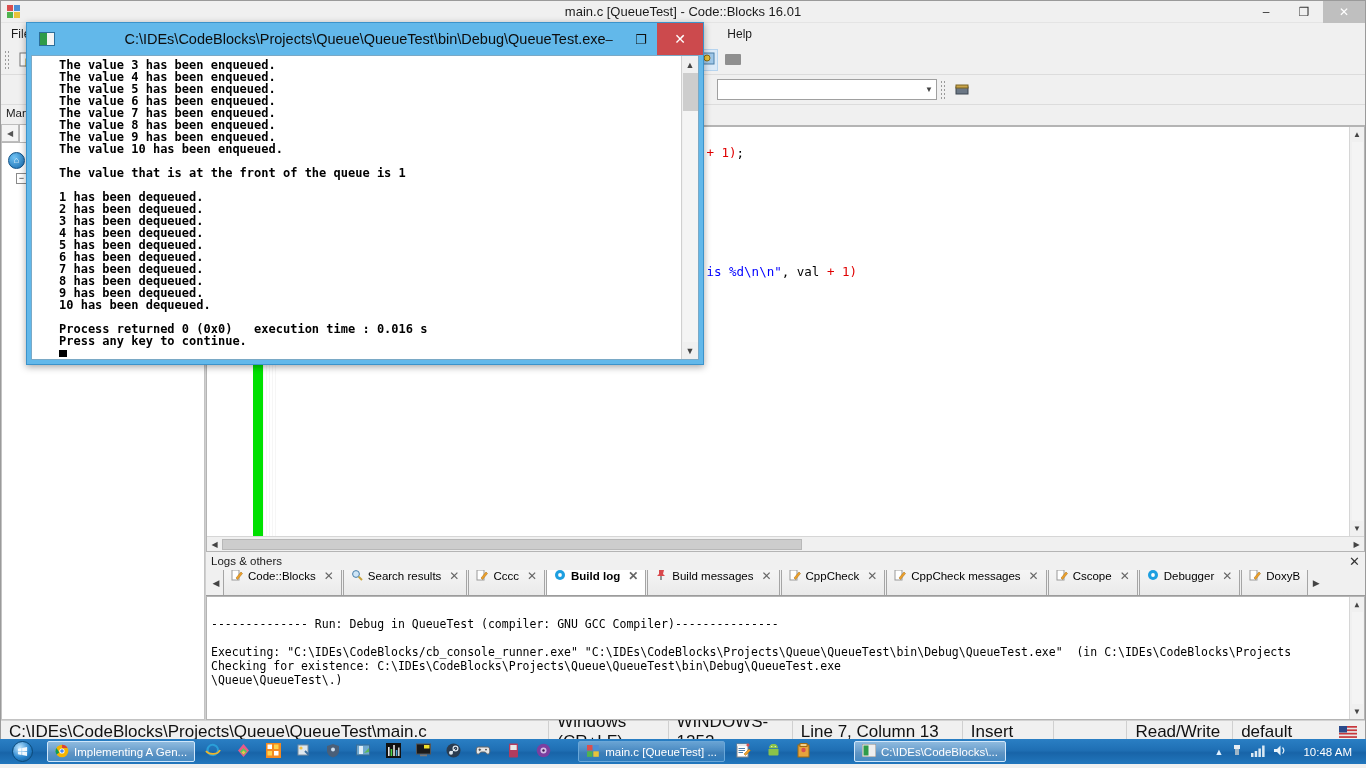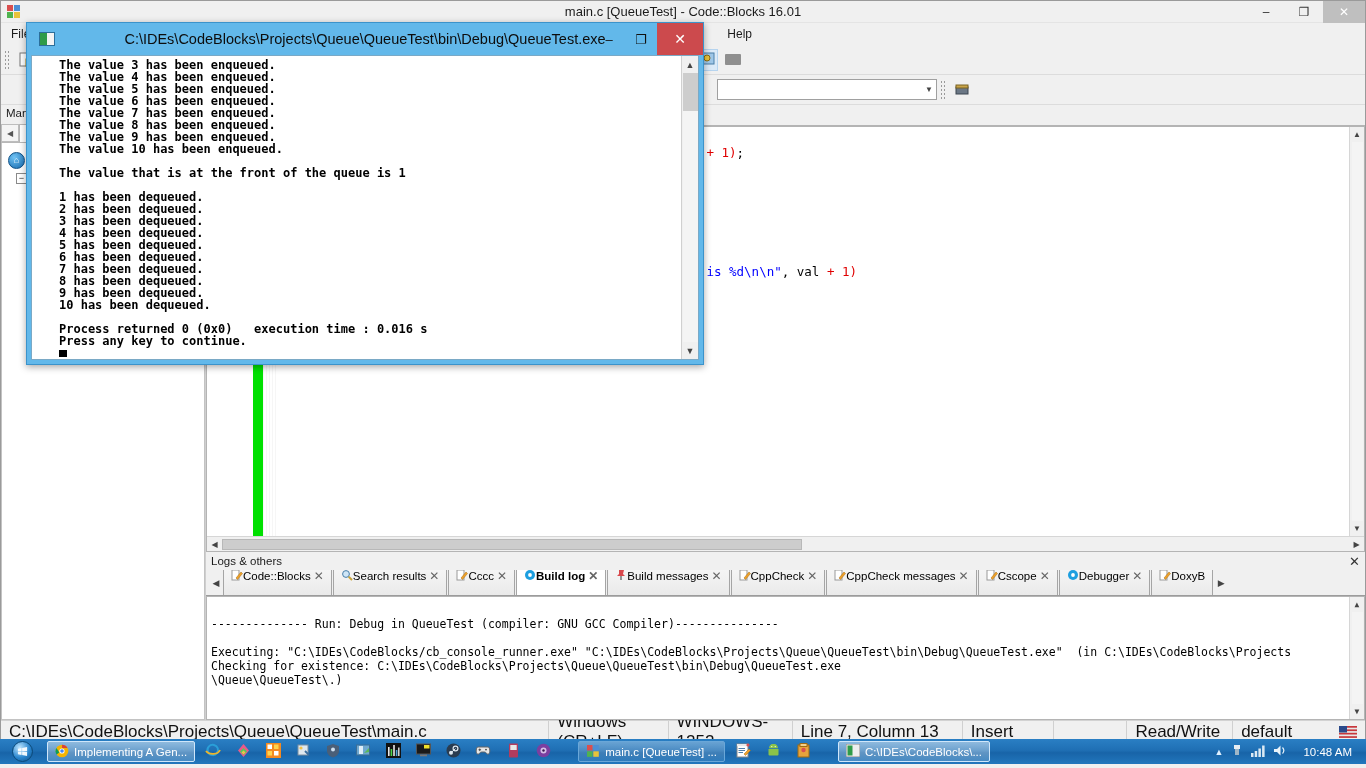--- a/index.html
+++ b/index.html
@@ -118,21 +118,21 @@
   
   #logs-panel { height:168px; display:flex; flex-direction:column; flex:0 0 auto;
                 background:#f0f0f0; }
   #logs-header { height:18px; display:flex; align-items:center; padding:0 5px;
                  font-size:11.5px; color:#1b1b1b; }
   #logs-close { margin-left:auto; font-size:13px; color:#333; }
   #logs-tabbar { height:26px; display:flex; align-items:flex-end; background:#f0f0f0;
                  border-bottom:1px solid #9c9c9c; padding-left:3px; overflow:hidden; }
   .logtab-scroll { width:14px; height:24px; display:flex; align-items:center; justify-content:center;
                    font-size:9px; color:#444; }
-  .logtab { height:40px; display:flex; align-items:center; padding:0 7px;
+  .logtab { height:40px; display:flex; align-items:center; gap:5px; padding:0 7px;
             background:linear-gradient(#fbfbfb,#eaeaea); border:1px solid #a5a5a5;
             border-bottom:none; font-size:11.5px; color:#000; white-space:nowrap;
             margin-right:1px; }
   .logtab.active { background:#fff; font-weight:bold; }
   .logtab .x { color:#666; font-size:12px; margin-left:3px; }
   #logs-content { flex:1 1 auto; background:#fff; border:1px solid #b4b4b4;
                   font-family:"DejaVu Sans Mono", monospace; font-size:11.5px;
                   padding:6px 0 0 4px; overflow:hidden; position:relative; }
   #logs-content .logline { height:14px; line-height:14px; white-space:pre; }
   #logs-vscroll { position:absolute; right:0; top:0; bottom:0; width:15px;
@@ -644,21 +644,21 @@
             <circle cx="9.2" cy="2.6" r=".6" fill="#fff"></circle>
           </svg></span>
       </div>
       <div class="tb-quick">
         <span><svg style="width:13px;height:15px" viewBox="0 0 13 15">
             <rect x="1" y="2" width="11" height="12" fill="#e8a33c" stroke="#a06a10"></rect>
             <rect x="3" y="0.5" width="7" height="3" fill="#f4d18a" stroke="#a06a10"></rect>
             <circle cx="6.5" cy="7" r="2.2" fill="#d94f4f"></circle>
           </svg></span>
       </div>
-      <div class="tb-task active" style="margin-left: 20px;">
+      <div class="tb-task active" style="margin-left: 36px;">
         <span><svg style="width:14px;height:13px" viewBox="0 0 14 13">
             <rect x="0" y="0" width="14" height="13" fill="#eee" stroke="#888"></rect>
             <rect x="1.5" y="1.5" width="5" height="10" fill="#2f9b49"></rect>
           </svg></span>
         <span>C:\IDEs\CodeBlocks\...</span>
       </div>
     </div>
   <div id="tray">
     <span style="color:#dff0ff;font-size:9px;">▲</span>
     <span>

